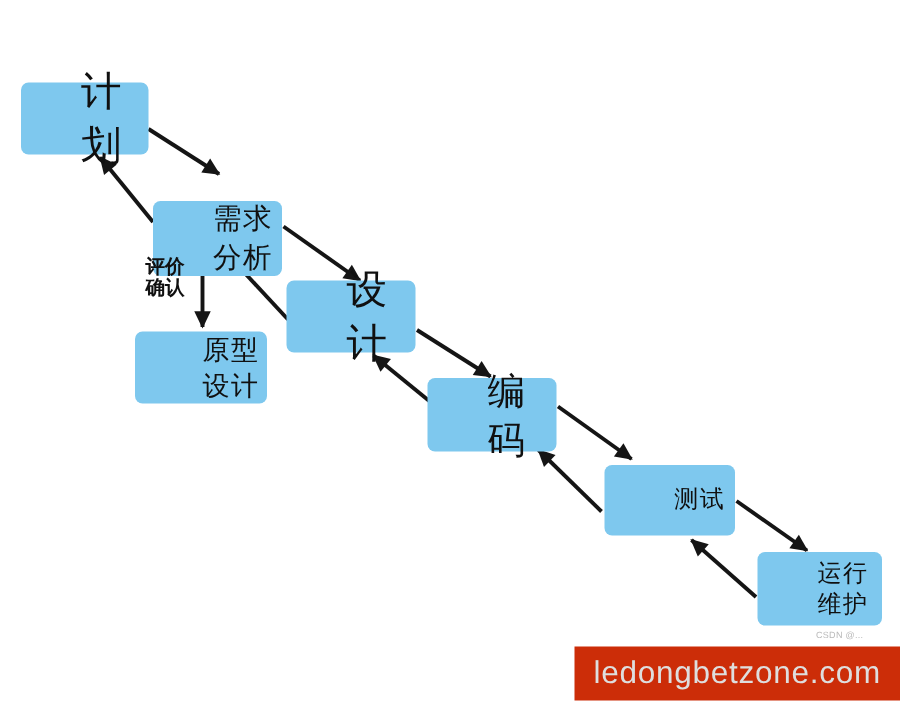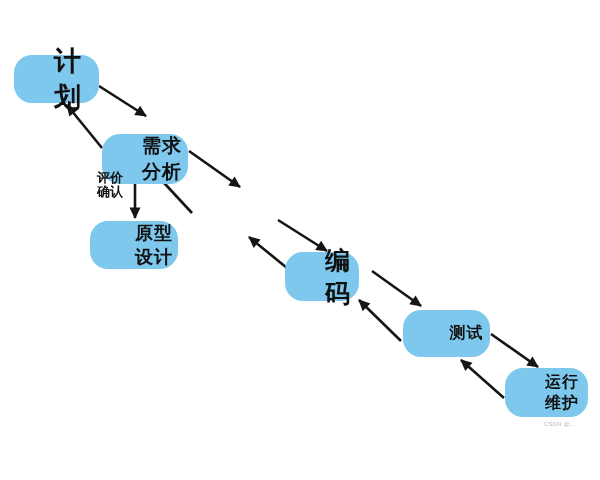--- a/index.html
+++ b/index.html
@@ -21,35 +21,35 @@
     width: 600px; height: 480px;
     pointer-events: none;
   }
   .arrows-layer line {
     stroke: var(--arrow-color, #151515);
     stroke-width: 2.6;
   }
   .node {
     position: absolute;
     background: var(--node-fill, #7EC8EE);
-    border-radius: 18px;
+    border-radius: 5px;
     display: flex;
     align-items: center;
     justify-content: center;
-    font-weight: bold;
+    font-weight: normal;
     color: #101010;
     letter-spacing: 1px;
     box-sizing: border-box;
     padding-left: 40px;
   }
   .node-plan        { left: 14px;  top: 55px;  width: 85px; height: 48px; font-size: 27px; }
   .node-req         { left: 102px; top: 134px; width: 86px; height: 50px; font-size: 19px; }
   .node-proto       { left: 90px;  top: 221px; width: 88px; height: 48px; font-size: 18px; text-align: center; }
   .node-design      { left: 191px; top: 187px; width: 86px; height: 48px; font-size: 27px; }
-  .node-code        { left: 285px; top: 252px; width: 74px; height: 49px; font-size: 25px; }
+  .node-code        { left: 285px; top: 252px; width: 86px; height: 49px; font-size: 25px; }
   .node-test        { left: 403px; top: 310px; width: 87px; height: 47px; font-size: 16px; }
   .node-maint       { left: 505px; top: 368px; width: 83px; height: 49px; font-size: 16px; }
   .feedback-label {
     position: absolute;
     left: 97px; top: 171px;
     width: 36px;
     font-size: 13px;
     font-weight: bold;
     color: #101010;
     line-height: 14px;
@@ -98,23 +98,27 @@
     <line x1="287" y1="268" x2="249" y2="237" marker-end="url(#ah)"></line>
     <line x1="372" y1="271" x2="421" y2="306" marker-end="url(#ah)"></line>
     <line x1="401" y1="341" x2="359" y2="300" marker-end="url(#ah)"></line>
     <line x1="491" y1="334" x2="538" y2="367" marker-end="url(#ah)"></line>
     <line x1="504" y1="398" x2="461" y2="360" marker-end="url(#ah)"></line>
   </svg>
 
   <div class="node node-plan">计划</div>
   <div class="node node-req">需求分析</div>
   <div class="node node-proto">原型设计</div>
+  <div class="node node-design">设计</div>
   <div class="node node-code">编码</div>
   <div class="node node-test">测试</div>
   <div class="node node-maint">运行维护</div>
 
   <div class="feedback-label">评价
 确认</div>
 
   <div class="watermark">CSDN @...</div>
 
+  <div class="promo-banner">
+    <span class="promo-banner-text">ledongbetzone.com</span>
+  </div>
 
 </div>
 
 </body></html>

